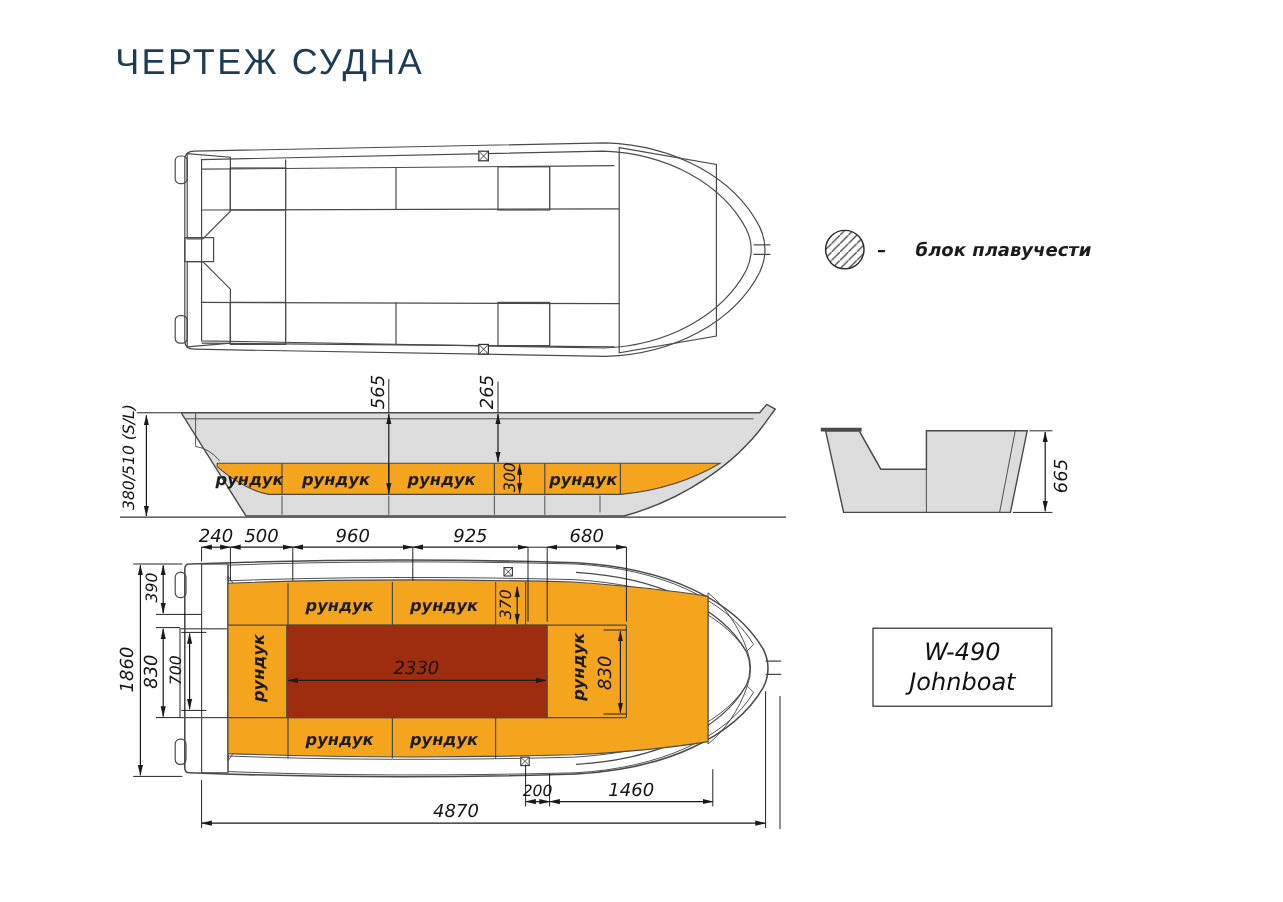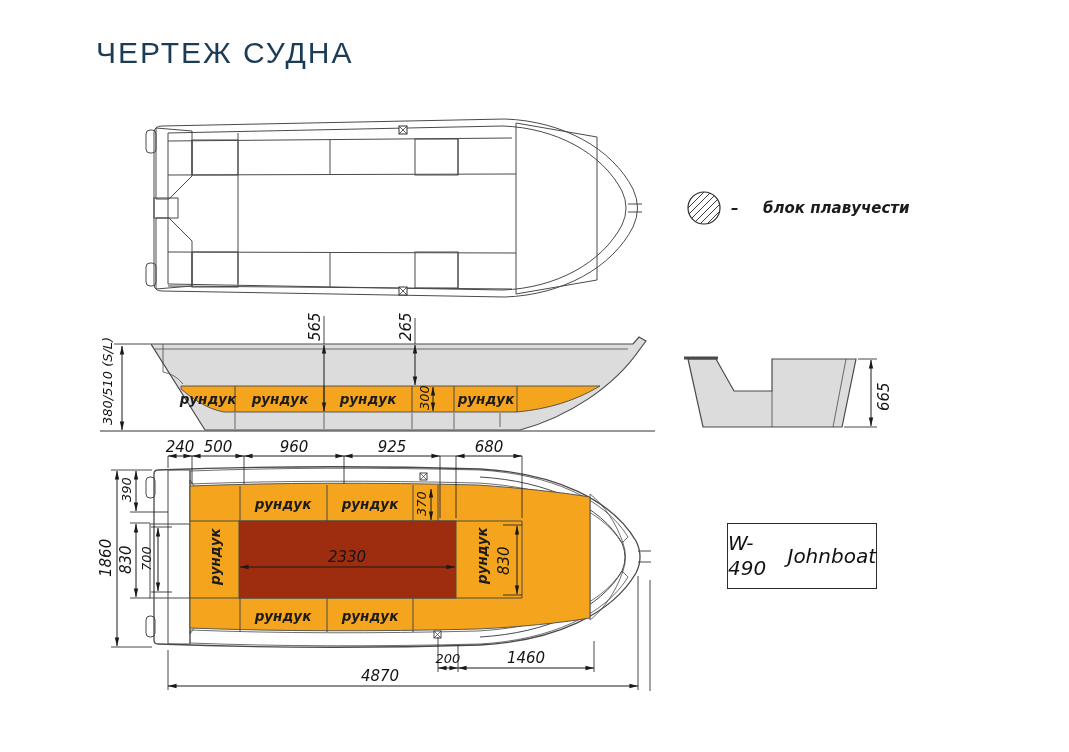--- a/index.html
+++ b/index.html
@@ -1,21 +1,21 @@
 <!DOCTYPE html>
 <html><head>
 <meta charset="utf-8">
 <style>
   html,body{margin:0;padding:0;background:#ffffff;}
   .canvas{position:relative;width:1069px;height:691px;background:#ffffff;overflow:hidden;
           font-family:"Liberation Sans", sans-serif;}
   .title{position:absolute;left:96px;top:36px;font-size:30px;font-weight:500;
          letter-spacing:2px;color:#1c3c55;font-family:"Liberation Sans",sans-serif;}
   .model-box{position:absolute;left:727px;top:523px;width:148px;height:64px;
-             border:1.6px solid #2b2b2b;background:#fff;display:flex;
+             border:1.6px solid #2b2b2b;background:#fff;display:flex;flex-direction:column;
              align-items:center;justify-content:center;font-style:italic;font-size:20px;
              color:#111;font-family:"DejaVu Sans",sans-serif;line-height:1.25;}
   svg{position:absolute;left:0;top:0;}
   .dim-t{font:italic 400 15px "DejaVu Sans",sans-serif;fill:#141414;}
   .dim-s{font:italic 400 13px "DejaVu Sans",sans-serif;fill:#141414;}
   .lk{font:italic 700 13.5px "DejaVu Sans",sans-serif;fill:#1b1b1b;}
   .leg{font:italic 700 15px "DejaVu Sans",sans-serif;fill:#1b1b1b;}
   .dim{stroke:#1a1a1a;stroke-width:1;marker-start:url(#arr);marker-end:url(#arr);}
   .ext{stroke:#1a1a1a;stroke-width:0.8;}
   .ln{stroke:#4a4a4a;stroke-width:1;fill:none;}

